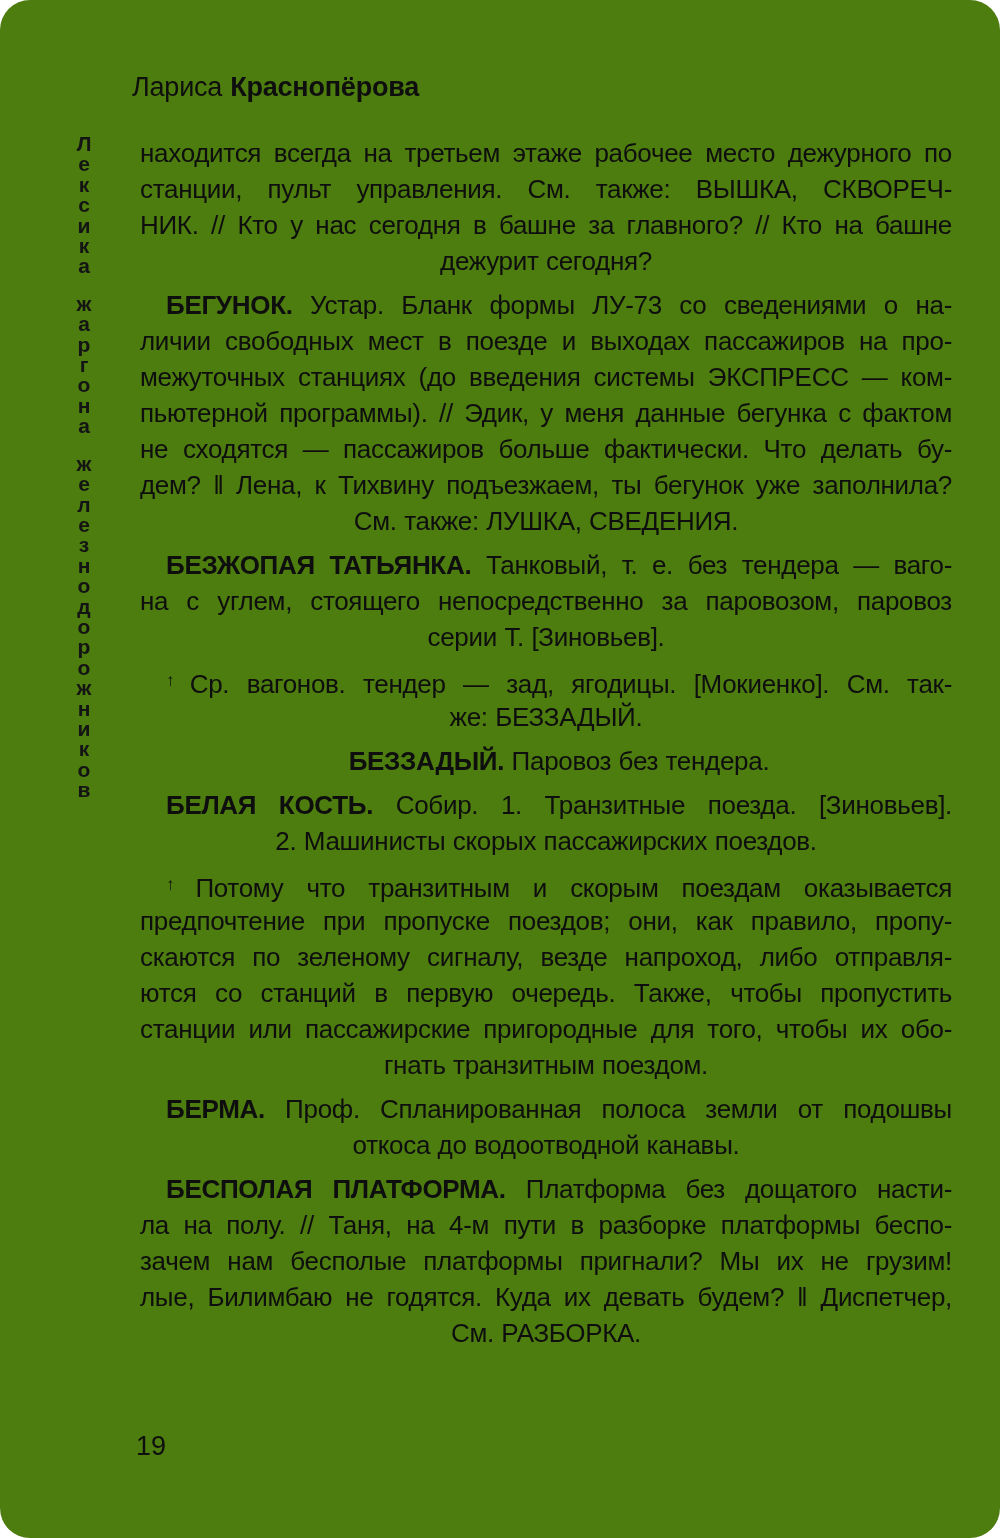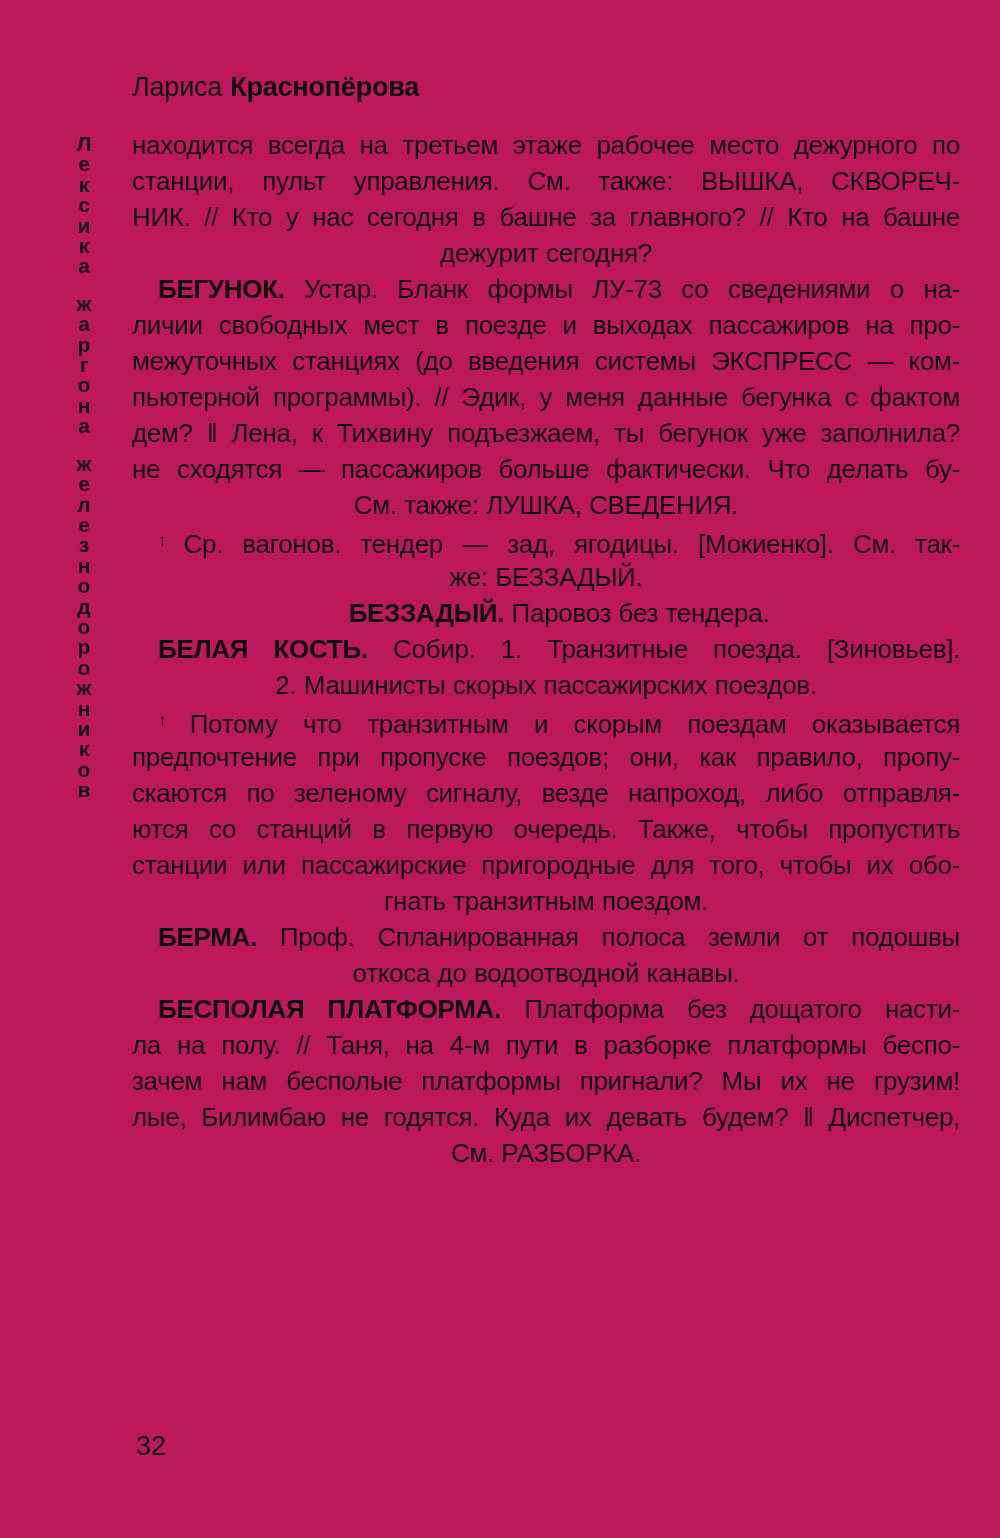--- a/index.html
+++ b/index.html
@@ -43,21 +43,21 @@
   
   .text-column {
     position: absolute;
     left: 132px;
     top: 127px;
     width: 828px;
     font-size: 26px;
     letter-spacing: -0.3px;
     word-spacing: 0.5px;
   }
-  .para { margin: 0; padding: 0; }
+  .para { margin: 8px; padding: 0; }
   .line {
     height: 36px;
     line-height: 36px;
     white-space: normal;
     text-align: center;
   }
   .line.just {
     text-align: justify;
     text-align-last: justify;
   }
@@ -73,21 +73,21 @@
   .page-number {
     position: absolute;
     left: 136px;
     top: 1431px;
     font-size: 27px;
   }
 </style>
 </head>
 <body>
 
-<div class="page" style="background: #be185d; color: rgb(14, 14, 14);">
+<div class="page" style="background: #4d7c0f; color: rgb(14, 14, 14); border-radius: 30px;">
 
   <div class="header">
     <span class="first">Лариса</span><span class="last">Краснопёрова</span>
   </div>
 
   <div class="sidebar">
       <div class="sb-word">
         <div class="sb-letter">Л</div>
         <div class="sb-letter">е</div>
         <div class="sb-letter">к</div>
@@ -131,23 +131,28 @@
         <div class="line just"><span>находится всегда на третьем этаже рабочее место дежурного по</span></div>
         <div class="line just"><span>станции, пульт управления. См. также: ВЫШКА, СКВОРЕЧ-</span></div>
         <div class="line just"><span>НИК. </span><span class="seg-i">// Кто у нас сегодня в башне за главного? // Кто на башне</span></div>
         <div class="line"><span class="seg-i">дежурит сегодня?</span></div>
       </div>
       <div class="para">
         <div class="line just indent"><span class="seg-b">БЕГУНОК. </span><span class="seg-i">Устар.</span><span> Бланк формы ЛУ-73 со сведениями о на-</span></div>
         <div class="line just"><span>личии свободных мест в поезде и выходах пассажиров на про-</span></div>
         <div class="line just"><span>межуточных станциях (до введения системы ЭКСПРЕСС — ком-</span></div>
         <div class="line just"><span>пьютерной программы). </span><span class="seg-i">// Эдик, у меня данные бегунка с фактом</span></div>
+        <div class="line just"><span class="seg-i">не сходятся — пассажиров больше фактически. Что делать бу-</span></div>
         <div class="line just"><span class="seg-i">дем? ‖ Лена, к Тихвину подъезжаем, ты бегунок уже заполнила?</span></div>
-        <div class="line just"><span class="seg-i">не сходятся — пассажиров больше фактически. Что делать бу-</span></div>
         <div class="line"><span>См. также: ЛУШКА, СВЕДЕНИЯ.</span></div>
+      </div>
+      <div class="para">
+        <div class="line just indent"><span class="seg-b">БЕЗЖОПАЯ ТАТЬЯНКА. </span><span>Танковый, т. е. без тендера — ваго-</span></div>
+        <div class="line just"><span>на с углем, стоящего непосредственно за паровозом, паровоз</span></div>
+        <div class="line"><span>серии Т. [Зиновьев].</span></div>
       </div>
       <div class="para">
         <div class="line just indent"><span class="seg-m">↑ </span><span>Ср. вагонов. </span><span class="seg-i">тендер</span><span> — зад, ягодицы. [Мокиенко]. См. так-</span></div>
         <div class="line"><span>же: БЕЗЗАДЫЙ.</span></div>
       </div>
       <div class="para">
         <div class="line indent"><span class="seg-b">БЕЗЗАДЫЙ. </span><span>Паровоз без тендера.</span></div>
       </div>
       <div class="para">
         <div class="line just indent"><span class="seg-b">БЕЛАЯ КОСТЬ. </span><span class="seg-i">Собир.</span><span> 1. Транзитные поезда. [Зиновьев].</span></div>
@@ -167,15 +172,15 @@
       </div>
       <div class="para">
         <div class="line just indent"><span class="seg-b">БЕСПОЛАЯ ПЛАТФОРМА. </span><span>Платформа без дощатого насти-</span></div>
         <div class="line just"><span>ла на полу. </span><span class="seg-i">// Таня, на 4-м пути в разборке платформы беспо-</span></div>
         <div class="line just"><span class="seg-i">зачем нам бесполые платформы пригнали? Мы их не грузим!</span></div>
         <div class="line just"><span class="seg-i">лые, Билимбаю не годятся. Куда их девать будем? ‖ Диспетчер,</span></div>
         <div class="line"><span>См. РАЗБОРКА.</span></div>
       </div>
     </div>
 
-  <div class="page-number">32</div>
+  <div class="page-number">19</div>
 
 </div>
 
 </body></html>

